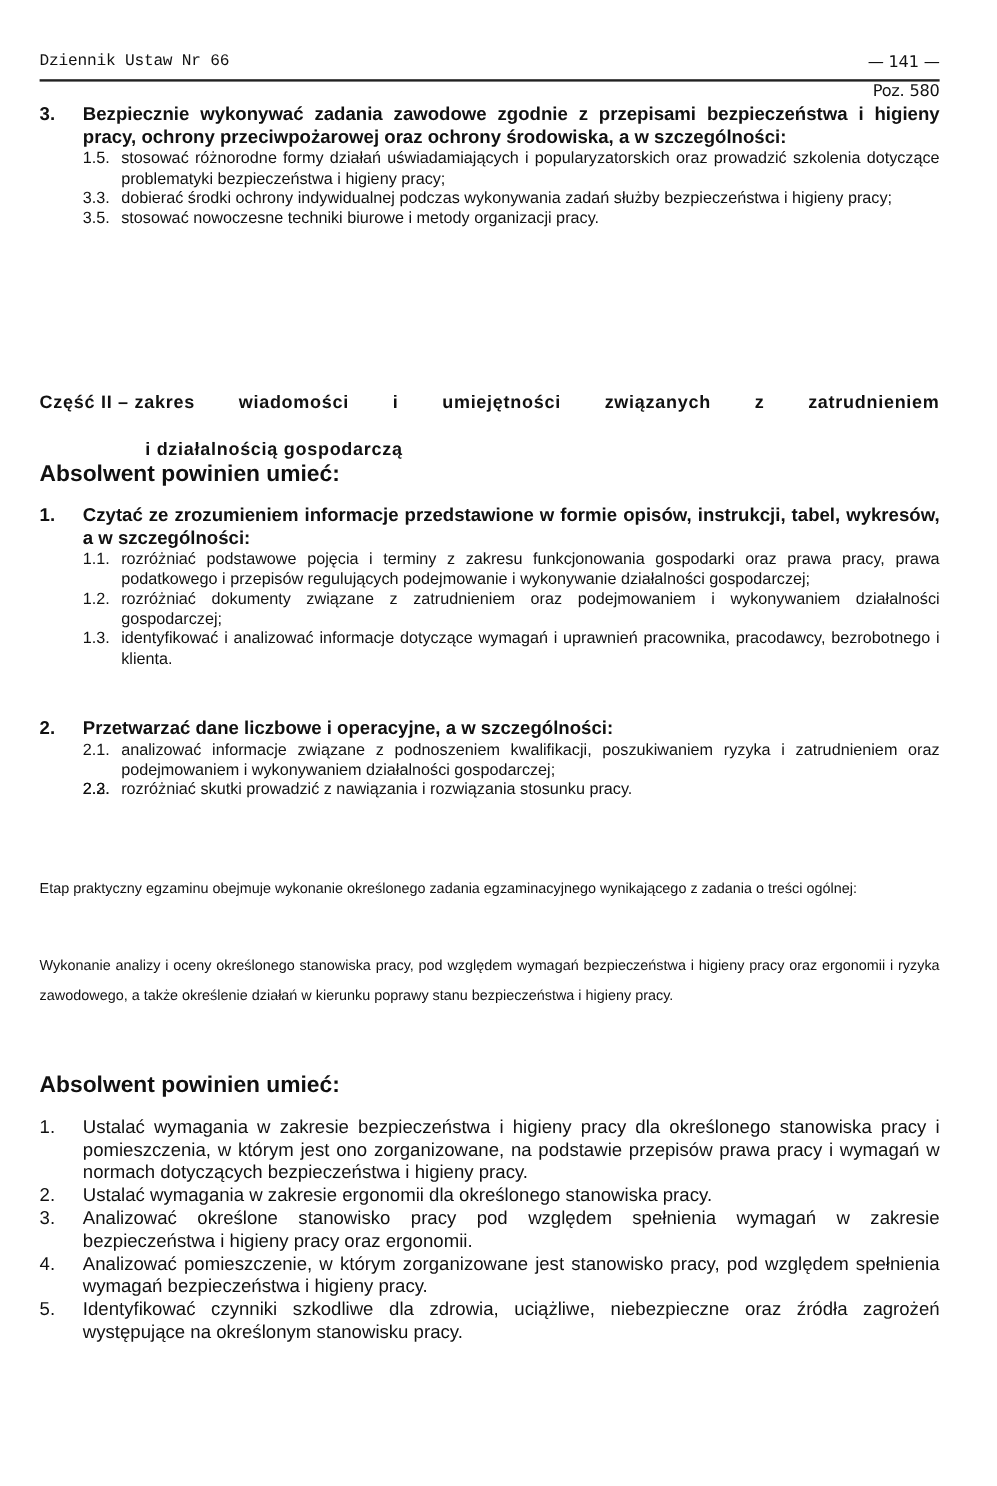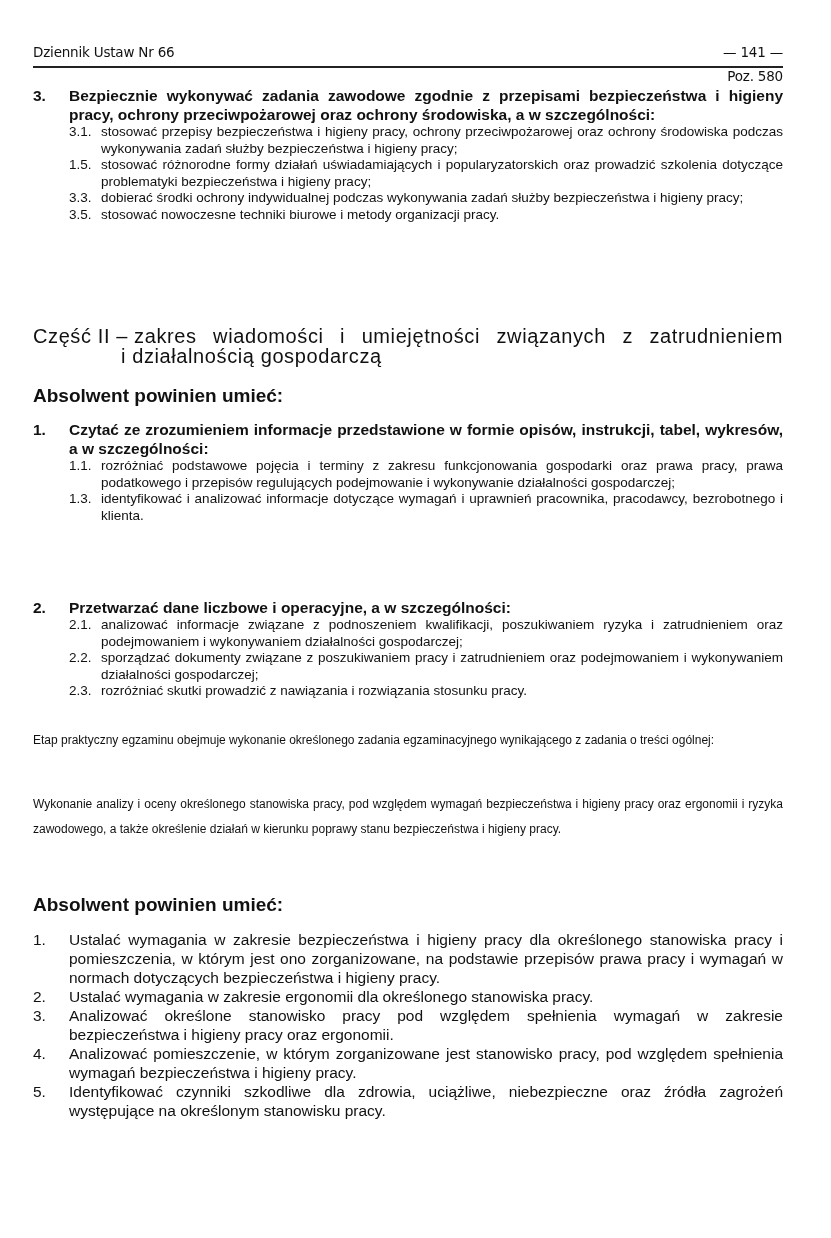--- a/index.html
+++ b/index.html
@@ -5,41 +5,41 @@
   html, body { margin: 0; padding: 0; background: #ffffff; }
   body {
     width: 831px; height: 1238px; position: relative; overflow: hidden;
     font-family: "Liberation Sans", "DejaVu Sans", sans-serif; color: #111;
   }
   .page { position: absolute; left: 33px; top: 0; width: 750px; }
   .hdr {
     position: absolute; top: 44px; left: 0; width: 750px; height: 20px;
     font-size: 13.5px; font-family: "DejaVu Sans", sans-serif; letter-spacing: -0.2px;
   }
-  .hdr .l { position: absolute; left: 0; top: 0; }
+  .hdr .l { position: absolute; left: 0; top: 0; font-family: Liberation Mono, monospace; }
   .hdr .c { position: absolute; left: 0; right: 0; top: 0; text-align: right; }
   .hdr .r { position: absolute; right: 0; top: 0; margin-top: 24px; }
   .rule { position: absolute; top: 66px; left: 0; width: 750px; height: 0; border-top: 2px solid #222; }
 
   .blk { position: absolute; left: 0; width: 750px; }
   .b-head {
     font-weight: bold; font-size: 15.5px; line-height: 19px; text-align: justify;
     text-align-last: left;
   }
   .num-item { position: relative; padding-left: 36px; }
   .num-item .n { position: absolute; left: 0; top: 0; }
   .subs { margin-left: 0; }
   .sub { position: relative; padding-left: 68px; font-size: 13.5px; line-height: 16.5px; text-align: justify; }
   .sub .n { position: absolute; left: 36px; top: 0; }
   .part {
-    font-weight: normal; font-size: 20px; line-height: 20px; letter-spacing: 0.6px;
+    font-weight: bold; font-size: 15px; line-height: 20px; letter-spacing: 0.6px;
     position: relative; padding-left: 0;
   }
   .part .line1 { display: flex; justify-content: space-between; }
-  .part .line2 { padding-left: 88px; }
+  .part .line2 { padding-left: 88px; margin-top: 19px; }
   .abs { font-weight: bold; font-size: 19px; line-height: 19px; }
   .big { font-size: 12px; line-height: 25px; text-align: justify; text-align-last: left; }
   .plain-list .item { position: relative; padding-left: 36px; font-size: 15.5px; line-height: 19px; text-align: justify; text-align-last: left; }
   .plain-list .item .n { position: absolute; left: 0; top: 0; }
 </style>
 </head>
 <body>
 
 <div class="page">
 
@@ -49,21 +49,20 @@
     <span class="r">Poz. 580</span>
   </div>
   <div class="rule"></div>
 
   <div class="blk" style="top:86px;">
     <div class="b-head num-item">
       <span class="n">3.</span>
       <span>Bezpiecznie wykonywać zadania zawodowe zgodnie z przepisami bezpieczeństwa i higieny pracy, ochrony przeciwpożarowej oraz ochrony środowiska, a w szczególności:</span>
     </div>
     <div class="subs">
-      <div class="sub"><span class="n">3.1.</span><span>stosować przepisy bezpieczeństwa i higieny pracy, ochrony przeciwpożarowej oraz ochrony środowiska podczas wykonywania zadań służby bezpieczeństwa i higieny pracy;</span></div>
       <div class="sub"><span class="n">1.5.</span><span>stosować różnorodne formy działań uświadamiających i popularyzatorskich oraz prowadzić szkolenia dotyczące problematyki bezpieczeństwa i higieny pracy;</span></div>
       <div class="sub"><span class="n">3.3.</span><span>dobierać środki ochrony indywidualnej podczas wykonywania zadań służby bezpieczeństwa i higieny pracy;</span></div>
       <div class="sub"><span class="n">3.5.</span><span>stosować nowoczesne techniki biurowe i metody organizacji pracy.</span></div>
     </div>
   </div>
 
   <div class="blk part" style="top:326px;">
     <div class="line1">
       <span>Część II – zakres</span>
       <span>wiadomości</span>
@@ -78,32 +77,33 @@
 
   <div class="blk abs" style="top:386px;">Absolwent powinien umieć:</div>
 
   <div class="blk" style="top:420px;">
     <div class="b-head num-item">
       <span class="n">1.</span>
       <span>Czytać ze zrozumieniem informacje przedstawione w formie opisów, instrukcji, tabel, wykresów, a w szczególności:</span>
     </div>
     <div class="subs">
       <div class="sub"><span class="n">1.1.</span><span>rozróżniać podstawowe pojęcia i terminy z zakresu funkcjonowania gospodarki oraz prawa pracy, prawa podatkowego i przepisów regulujących podejmowanie i wykonywanie działalności gospodarczej;</span></div>
+      <div class="sub"><span class="n">1.2.</span><span>rozróżniać dokumenty związane z zatrudnieniem oraz podejmowaniem i wykonywaniem działalności gospodarczej;</span></div>
       <div class="sub"><span class="n">1.3.</span><span>identyfikować i analizować informacje dotyczące wymagań i uprawnień pracownika, pracodawcy, bezrobotnego i klienta.</span></div>
     </div>
   </div>
 
   <div class="blk" style="top:598px;">
     <div class="b-head num-item">
       <span class="n">2.</span>
       <span>Przetwarzać dane liczbowe i operacyjne, a w szczególności:</span>
     </div>
     <div class="subs">
       <div class="sub"><span class="n">2.1.</span><span>analizować informacje związane z podnoszeniem kwalifikacji, poszukiwaniem ryzyka i zatrudnieniem oraz podejmowaniem i wykonywaniem działalności gospodarczej;</span></div>
-      <div class="sub"><span class="n">2.2.</span><span>sporządzać dokumenty związane z poszukiwaniem pracy i zatrudnieniem oraz podejmowaniem i wykonywaniem działalności gospodarczej;</span></div>
+      <div class="sub"><span class="n">2.2.</span></div>
       <div class="sub"><span class="n">2.3.</span><span>rozróżniać skutki prowadzić z nawiązania i rozwiązania stosunku pracy.</span></div>
     </div>
   </div>
 
   <div class="blk big" style="top:728px;">Etap praktyczny egzaminu obejmuje wykonanie określonego zadania egzaminacyjnego wynikającego z zadania o treści ogólnej:</div>
   <div class="blk big" style="top:792px;">Wykonanie analizy i oceny określonego stanowiska pracy, pod względem wymagań bezpieczeństwa i higieny pracy oraz ergonomii i ryzyka zawodowego, a także określenie działań w kierunku poprawy stanu bezpieczeństwa i higieny pracy.</div>
 
   <div class="blk abs" style="top:895px;">Absolwent powinien umieć:</div>
 
   <div class="blk plain-list" style="top:930px;">

